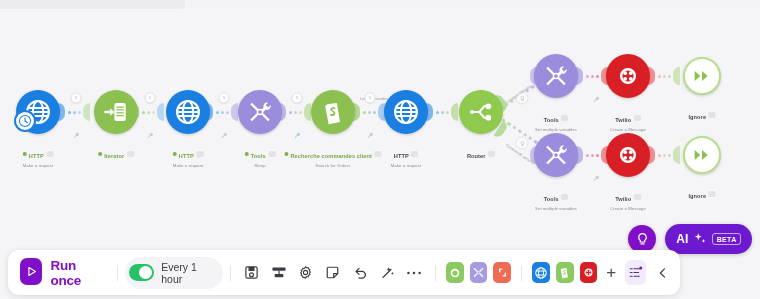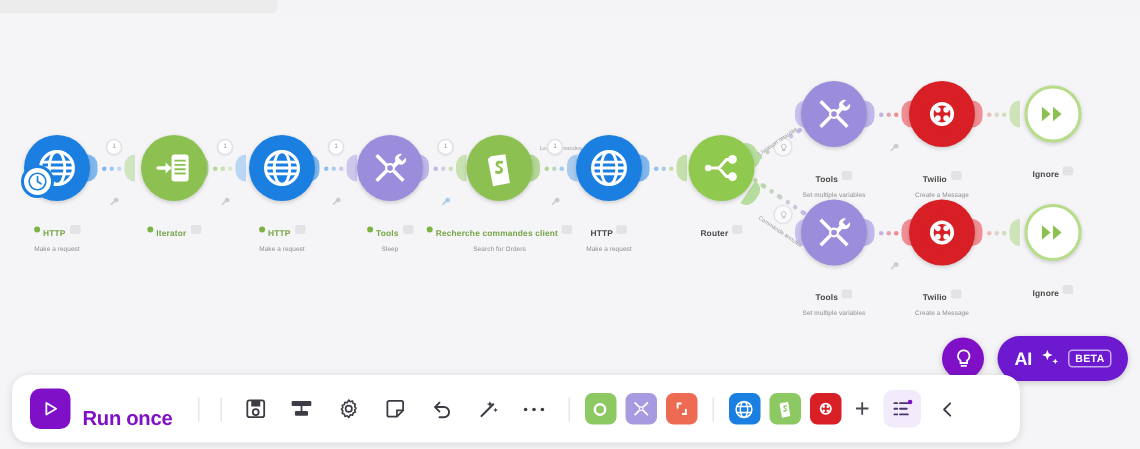--- a/index.html
+++ b/index.html
@@ -64,21 +64,21 @@
   .route i{width:3.4px;height:3.4px;border-radius:50%;display:block;}
   .rlabel{position:absolute;font-size:3.8px;color:#9b9ba2;white-space:nowrap;transform-origin:0 50%;}
 
   .conn-label{position:absolute;font-size:3.8px;color:#a0a0a7;white-space:nowrap;transform:translateX(-50%);}
 
   
   #toolbar{
     position:absolute;left:8px;bottom:4px;height:45px;width:672px;background:#fff;border-radius:11px;
     box-shadow:0 1px 6px rgba(0,0,0,.13);display:flex;align-items:center;padding:0 8px;box-sizing:border-box;
   }
-  #run-once{display:flex;align-items:flex-end;gap:8px;padding:0 10px 0 4px;cursor:pointer;}
+  #run-once{display:flex;align-items:flex-start;gap:8px;padding:0 10px 0 4px;cursor:pointer;}
   #run-btn{width:27px;height:27px;border-radius:7px;background:#7f10c8;display:flex;align-items:center;justify-content:center;}
   #run-label{font-size:13.5px;font-weight:bold;color:#7f10c8;letter-spacing:-.2px;}
   .tbsep{width:1px;height:16px;background:#e6e6ea;margin:0 7px;}
   #sched{display:flex;align-items:center;gap:7px;background:#f4f4f7;border-radius:16px;padding:4px 12px 4px 4px;cursor:pointer;}
   #toggle{width:30px;height:17px;border-radius:10px;background:#27c06b;position:relative;}
   #toggle b{position:absolute;right:2px;top:2px;width:13px;height:13px;border-radius:50%;background:#fff;display:block;}
   #sched-label{font-size:10.5px;color:#3a3a42;}
   .ticon{width:25px;height:25px;display:flex;align-items:center;justify-content:center;margin:0 3px;cursor:pointer;border-radius:5px;}
   .appicon{width:21px;height:21px;border-radius:5px;display:flex;align-items:center;justify-content:center;margin:0 3px;cursor:pointer;}
   .a-green{background:#8dc963;}.a-purple{background:#a79ae0;}.a-red{background:#ed6a53;}
@@ -482,20 +482,26 @@
     <div id="run-btn">
       <svg width="13" height="13" viewBox="0 0 20 20">
           <path d="M6 4l10 6-10 6z" fill="none" stroke="#fff" stroke-width="1.8" stroke-linejoin="round"></path>
         </svg>
     </div>
     <span id="run-label">Run once</span>
   </div>
 
   <div class="tbsep"></div>
 
+  <div id="sched">
+    <div id="toggle">
+        <b></b>
+      </div>
+    <span id="sched-label">Every 1 hour</span>
+  </div>
 
   <div class="tbsep"></div>
 
   <div class="ticon">
     <svg width="15" height="15" viewBox="0 0 20 20">
         <rect x="2.5" y="2.5" width="15" height="15" rx="2" fill="none" stroke="#3c3c44" stroke-width="1.6"></rect>
         <rect x="6" y="2.5" width="8" height="5.5" fill="#3c3c44"></rect>
         <circle cx="10" cy="13" r="2.6" fill="none" stroke="#3c3c44" stroke-width="1.6"></circle>
       </svg>
   </div>

